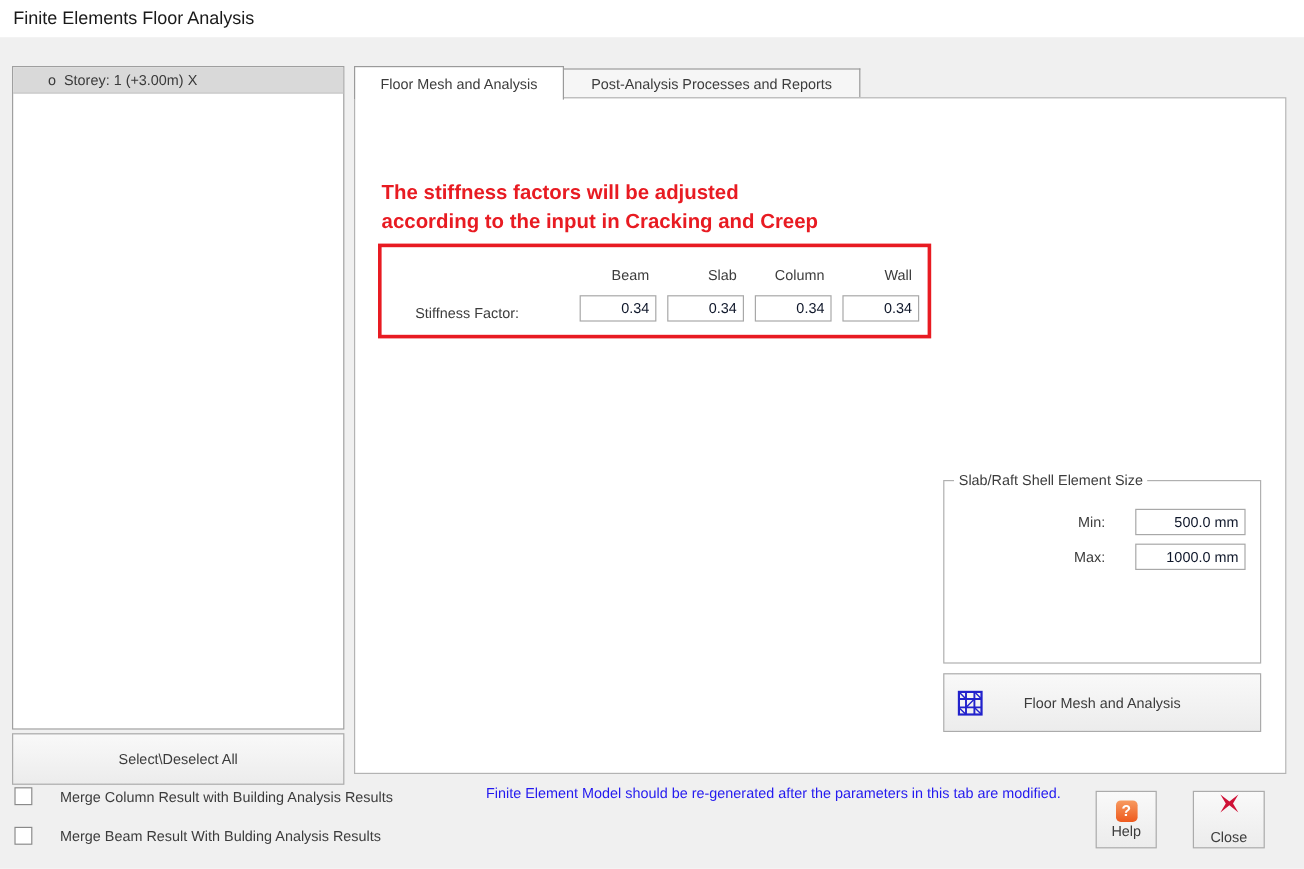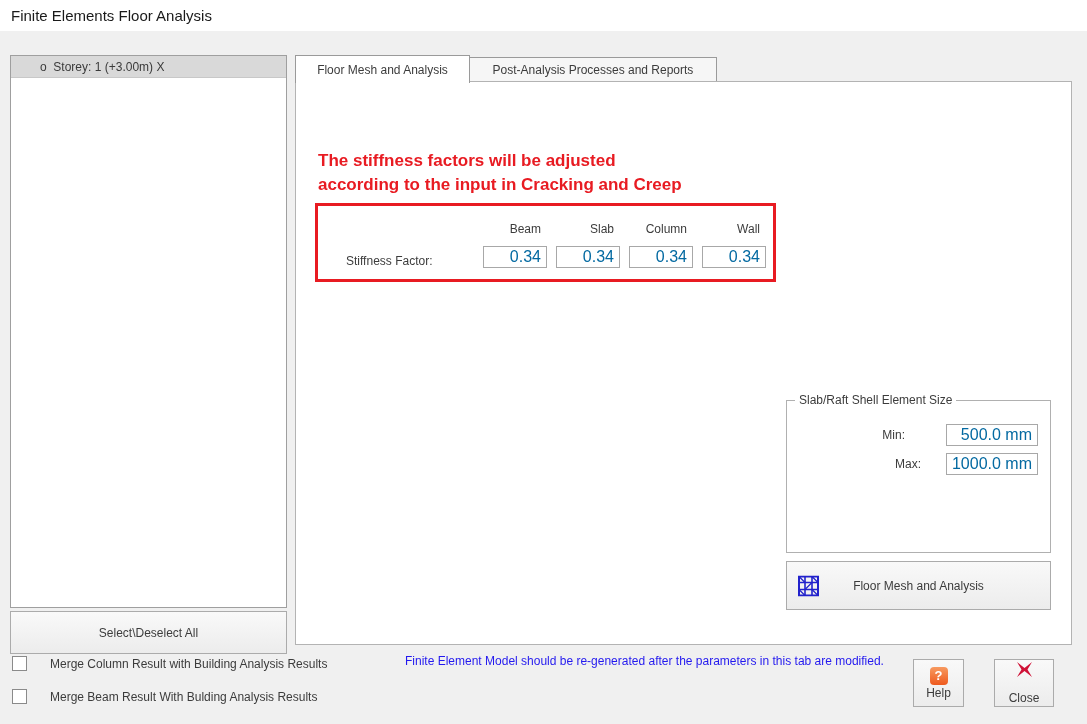--- a/index.html
+++ b/index.html
@@ -77,21 +77,21 @@
     left: 315px; top: 203px; width: 461px; height: 79px;
     border: 3px solid #e81b22; z-index: 2;
   }
 
   
   .sf-label { left: 327px; top: 250px; height: 22px; line-height: 22px; z-index: 3; margin-left: 19px; }
   .sf-head { top: 222px; width: 64px; height: 16px; text-align: right; padding-right: 6px; z-index: 3; }
   .field {
     border: 1px solid #a8a8a8; background: #ffffff;
     font-family: "Liberation Sans", sans-serif;
-    font-size: 16px; color: #0369a1;
+    font-size: 12px; color: #0f172a;
     text-align: right; padding-right: 5px;
     height: 22px; z-index: 3; position: absolute;
   }
   .sf-input { top: 246px; width: 64px; }
   .c0 { left: 483px; } .c1 { left: 556px; } .c2 { left: 629px; } .c3 { left: 702px; }
 
   .btn-edit { left: 838px; top: 209px; width: 214px; height: 27px; }
   .btn-crack {
     left: 838px; top: 246px; width: 214px; height: 29px;
     border: 1px solid #58a6e8;
@@ -136,21 +136,21 @@
   
   .groupbox {
     left: 786px; top: 400px; width: 265px; height: 153px;
     border: 1px solid #b0b0b0; z-index: 2; background: #ffffff; padding-left: 44px;
   }
   .groupbox-legend {
     position: absolute; left: 8px; top: -8px;
     background: #ffffff; padding: 0 4px; color: #3c3c3c;
   }
   .minmax-label { position: absolute; width: 50px; text-align: right; height: 22px; line-height: 22px; }
-  .lbl-min { left: 68px; top: 23px; }
+  .lbl-min { left: 84px; top: 23px; }
   .lbl-max { left: 84px; top: 52px; }
   .inp-min { left: 159px; top: 23px; width: 92px; }
   .inp-max { left: 159px; top: 52px; width: 92px; }
   .groupbox .field { position: absolute; }
   .group-note { position: absolute; left: 10px; top: 90px; width: 244px; line-height: 16px; color: #3c3c3c; }
 
   .btn-mesh { left: 786px; top: 561px; width: 265px; height: 49px; z-index: 2; }
 
   
   .footer-note {

